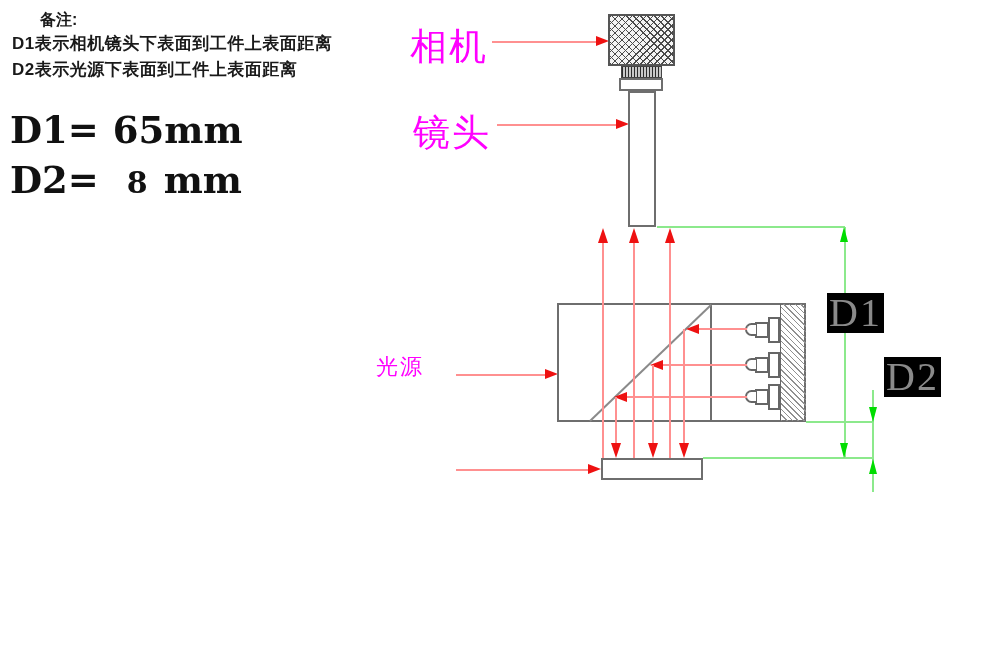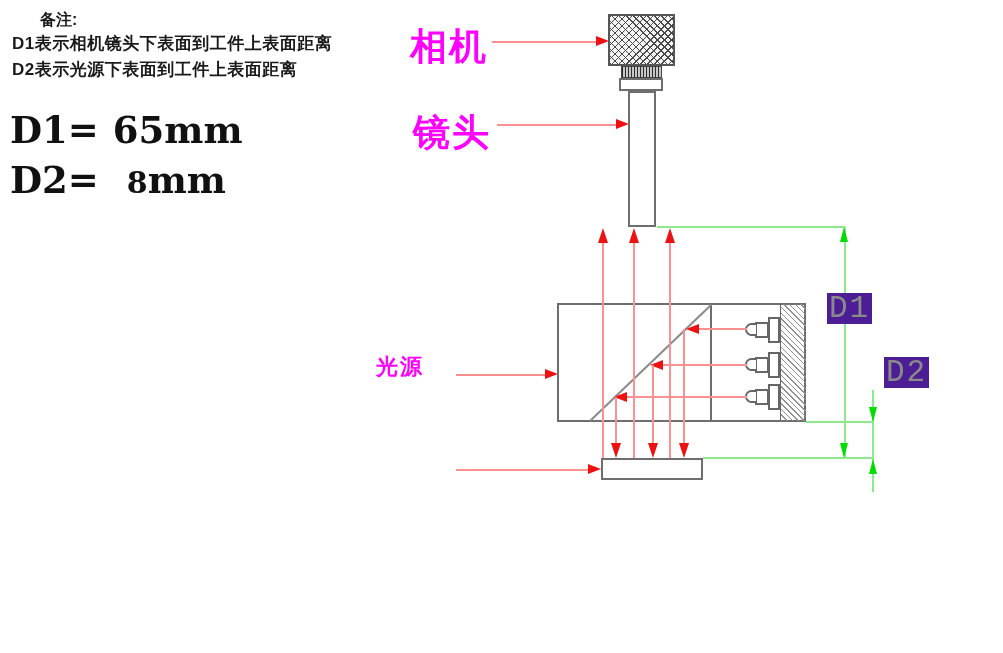--- a/index.html
+++ b/index.html
@@ -14,24 +14,24 @@
   
   .note-title{position:absolute;left:12px;top:10px;font-size:16px;font-weight:bold;color:#1a1a1a;margin-left:28px;}
   .note-line{position:absolute;left:12px;font-size:17px;font-weight:bold;color:#1a1a1a;letter-spacing:.5px;}
   .note-line.l1{top:32px;} .note-line.l2{top:58px;}
   .meas{position:absolute;left:10px;font-family:"DejaVu Serif","Liberation Serif",serif;
         font-weight:700;color:#111;display:flex;align-items:baseline;}
   .meas.m1{top:108px;font-size:37px;}
   .meas.m2{top:158px;font-size:37px;}
   .meas .val{margin-left:14px;}
   .meas .num8{font-size:30px;margin-left:28px;}
-  .meas .unit{}
+  .meas .unit{margin-left:16px;}
 
   
-  .plabel{position:absolute;color:var(--label-magenta);font-weight:bold;letter-spacing:2px;}
+  .plabel{position:absolute;color:var(--label-magenta);font-weight:normal;letter-spacing:2px;}
   .plabel.cam{left:410px;top:22px;font-size:37px;}
   .plabel.lens{left:413px;top:108px;font-size:37px;}
   .plabel.light{left:376px;top:352px;font-size:22px;}
   .plabel.work{left:376px;top:450px;font-size:35px;}
 
   
   .hline,.vline{position:absolute;}
   .hline{height:2px;} .vline{width:2px;}
   .red{background:var(--beam-red);} .green{background:var(--dim-green);}
   .arr{position:absolute;width:0;height:0;}
@@ -58,22 +58,22 @@
     transform-origin:left center;transform:rotate(-43.8deg);}
   .hatch-wall{position:absolute;left:780px;top:304px;width:26px;height:117px;border-left:1px solid #666;
     background-image:repeating-linear-gradient(45deg,#909090 0 1px,transparent 1px 4px);}
   .led-base{position:absolute;left:768px;width:12px;height:26px;border:2px solid #666;background:#fff;}
   .led-mid{position:absolute;left:755px;width:14px;height:16px;border:2px solid #666;background:#fff;}
   .led-bulb{position:absolute;left:745px;width:11px;height:13px;border:2px solid #666;border-right:none;
     border-radius:7px 0 0 7px;background:#fff;}
   .workpiece{left:601px;top:458px;width:102px;height:22px;}
 
   
-  .dimlabel{position:absolute;font-size:31px;color:var(--dim-label-gray);background:#4c1d95;
-    font-family:Liberation Mono, monospace;letter-spacing:2px;line-height:1;padding:0 2px;}
+  .dimlabel{position:absolute;font-size:40px;color:var(--dim-label-gray);background:#000000;
+    font-family:Liberation Serif, serif;letter-spacing:2px;line-height:1;padding:0 2px;}
   .dimlabel.d1{left:827px;top:293px;}
   .dimlabel.d2{left:864px;top:357px;margin-left:20px;}
 
   
   .footer{position:absolute;left:0;top:573px;width:100%;height:80px;background:var(--footer-black);}
   .watermark{position:absolute;right:13px;top:50px;font-size:14px;color:var(--watermark-gray);}
 </style>
 </head>
 <body>
 

